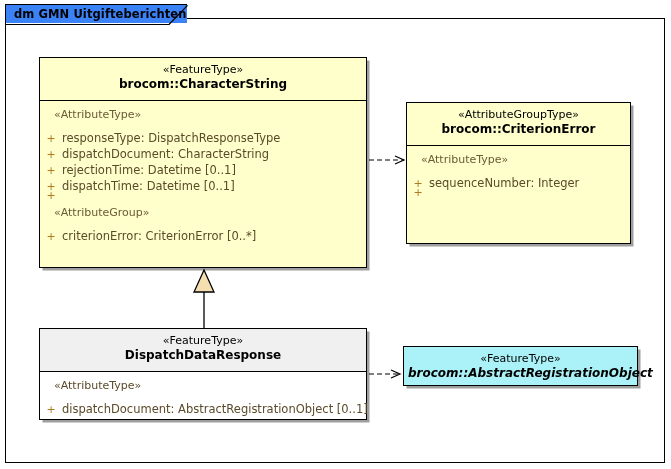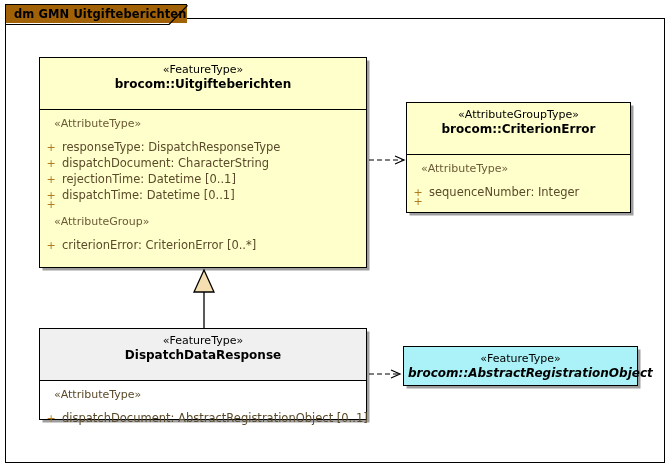--- a/index.html
+++ b/index.html
@@ -31,21 +31,21 @@
     box-sizing: border-box;
     background: #ffffff;
   }
   .title-tab {
     position: absolute;
     left: 5px;
     top: 4px;
     height: 19px;
     width: 182px;
     box-sizing: border-box;
-    background: #a16207;
+    background: #3b82f6;
     border-left: 1px solid #000;
     border-top: 1px solid #000;
     z-index: 5;
   }
   .title-tab .tab-slant {
     position: absolute;
     left: 0; top: 0;
     width: 182px; height: 20px;
     pointer-events: none;
   }
@@ -65,21 +65,21 @@
     position: absolute;
     box-sizing: border-box;
     border: 1.4px solid #000000;
     box-shadow: 3px 3px 0px -0.5px rgba(0,0,0,0.38);
     background: #ffffcc;
     z-index: 3;
   }
   .uml-head {
     box-sizing: border-box;
     text-align: center;
-    padding: 5px 4px 17px 4px;
+    padding: 5px 4px 8px 4px;
   }
   .uml-head.divided {
     border-bottom: 1.4px solid #000000;
   }
   .stereo {
     font-size: 11px;
     color: #000000;
     line-height: 14px;
     white-space: nowrap;
   }
@@ -177,21 +177,21 @@
 
     <g>
       <line x1="204" y1="328" x2="204" y2="292" stroke="#000000" stroke-width="1.3"></line>
       <path d="M 204 270 L 214 292 L 194 292 Z" fill="#f5dfb0" stroke="#000000" stroke-width="1.3"></path>
     </g>
   </svg>
 
   <div class="uml-box fill-yellow" style="left:39px; top:57px; width:328px; height:211px;">
     <div class="uml-head divided">
       <div class="stereo">«FeatureType»</div>
-      <div class="cls-name">brocom::Uitgifteberichten</div>
+      <div class="cls-name">brocom::CharacterString</div>
     </div>
     <div class="uml-body">
       <div class="grp-label">«AttributeType»</div>
       <div class="attr-row">
         <span class="attr-vis">+</span>
         <span class="attr-text">responseType: DispatchResponseType</span>
       </div>
       <div class="attr-row">
         <span class="attr-vis">+</span>
         <span class="attr-text">dispatchDocument: CharacterString</span>
@@ -209,21 +209,21 @@
       </div>
 
       <div class="grp-label">«AttributeGroup»</div>
       <div class="attr-row">
         <span class="attr-vis">+</span>
         <span class="attr-text">criterionError: CriterionError [0..*]</span>
       </div>
     </div>
   </div>
 
-  <div class="uml-box fill-yellow" style="left:406px; top:102px; width:225px; height:111px;">
+  <div class="uml-box fill-yellow" style="left:406px; top:102px; width:225px; height:142px;">
     <div class="uml-head divided">
       <div class="stereo">«AttributeGroupType»</div>
       <div class="cls-name">brocom::CriterionError</div>
     </div>
     <div class="uml-body">
       <div class="grp-label">«AttributeType»</div>
       <div class="attr-row">
         <span class="attr-vis">+</span>
         <span class="attr-text">sequenceNumber: Integer</span>
       </div>

